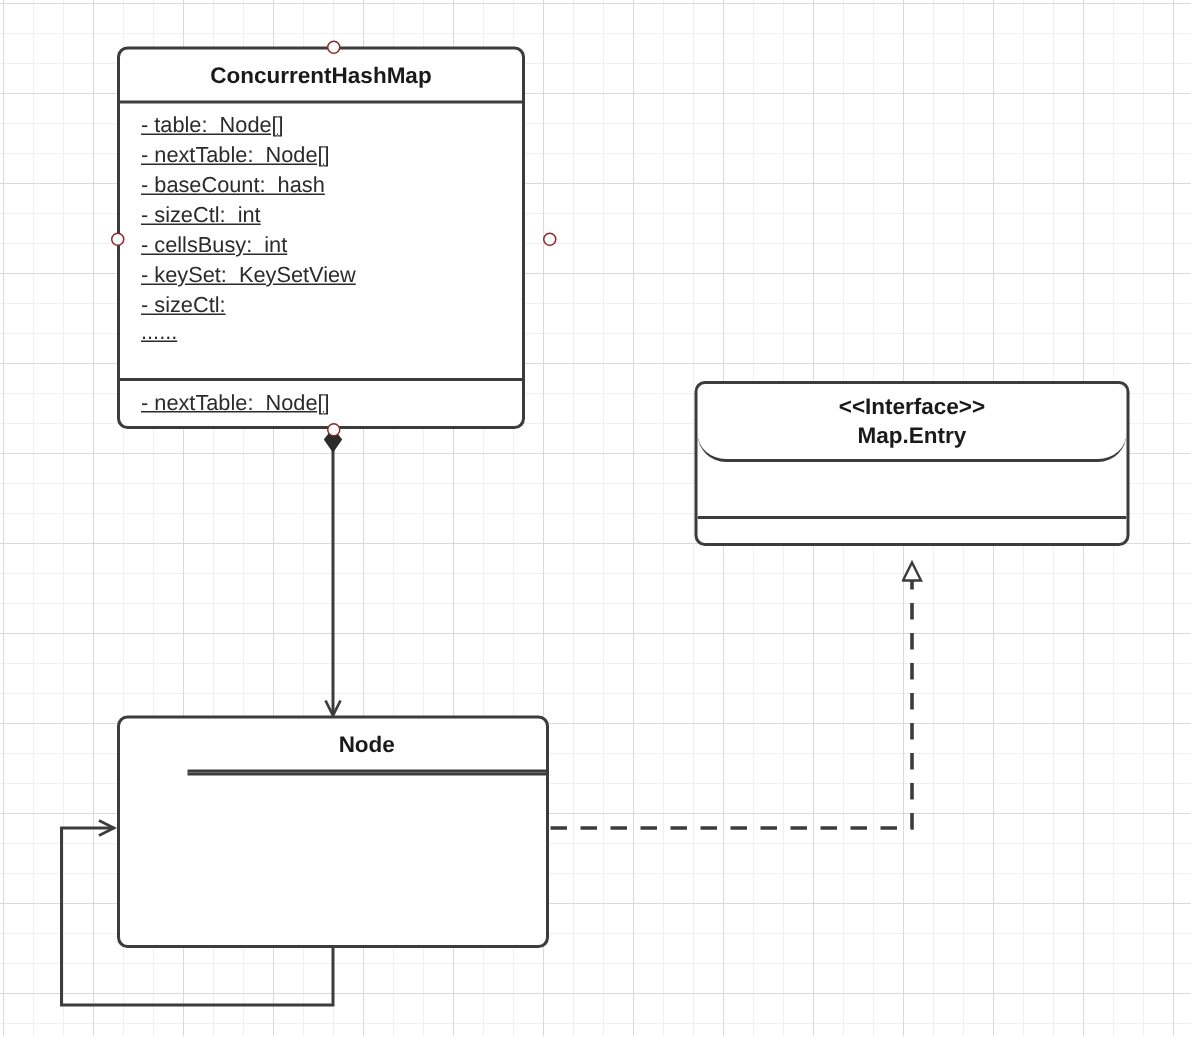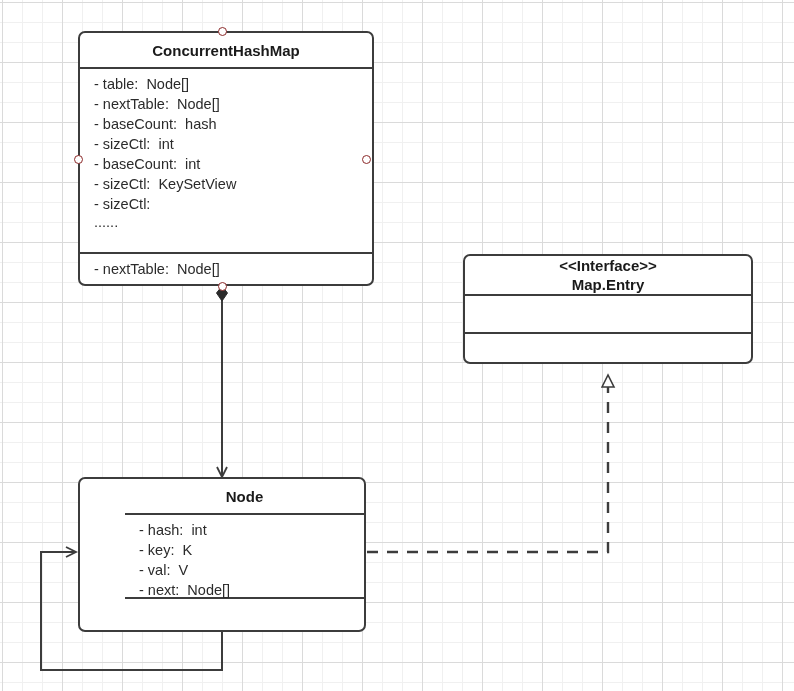--- a/index.html
+++ b/index.html
@@ -51,20 +51,21 @@
     padding: 5px 12px 5px 14px;
     color: #2b2b2b;
     font-size: 14.5px;
     line-height: 20px;
   }
   .uml-compartment.sep {
     border-top: 2px solid #3c3c3c;
   }
   .uml-attr {
     white-space: pre;
+    text-decoration: underline;
   }
   .uml-dots {
     font-size: 14.5px;
     line-height: 16px;
     letter-spacing: 0px;
   }
 
   
   .cp {
     position: absolute;
@@ -115,59 +116,53 @@
 
     <g>
       <path d="M 367,552 L 608,552 L 608,375" fill="none" stroke="#3c3c3c" stroke-width="2.4" stroke-dasharray="11,9" marker-end="url(#hollowTriangle)"></path>
     </g>
 
     <g>
       <path d="M 222,632 L 222,670 L 41,670 L 41,552 L 76,552" fill="none" stroke="#3c3c3c" stroke-width="2" marker-end="url(#openArrowRight)"></path>
     </g>
   </svg>
 
-  <div class="uml-class" style="left:78px; top:31px; width:296px; height:255px;">
+  <div class="uml-class" style="left:78px; top:31px; width:272px; height:255px;">
     <div class="uml-header" style="height:36px;">
       <span>ConcurrentHashMap</span>
     </div>
     <div class="uml-compartment" style="height:183px;">
       <div class="uml-attr">- table:  Node[]</div>
       <div class="uml-attr">- nextTable:  Node[]</div>
       <div class="uml-attr">- baseCount:  hash</div>
       <div class="uml-attr">- sizeCtl:  int</div>
-      <div class="uml-attr">- baseCount:  int</div>
-      <div class="uml-attr">- sizeCtl:  KeySetView</div>
+      <div class="uml-attr">- cellsBusy:  int</div>
+      <div class="uml-attr">- keySet:  KeySetView</div>
       <div class="uml-attr">- sizeCtl:</div>
       <div class="uml-attr uml-dots">......</div>
     </div>
     <div class="uml-compartment sep" style="height:32px;">
       <div class="uml-attr">- nextTable:  Node[]</div>
     </div>
   </div>
 
   <div class="cp" style="left:222px; top:31px;"></div>
   <div class="cp" style="left:78px;  top:159px;"></div>
   <div class="cp" style="left:366px; top:159px;"></div>
   <div class="cp" style="left:222px; top:286px;"></div>
 
   <div class="uml-class" style="left:463px; top:254px; width:290px; height:110px;">
-    <div class="uml-header" style="height:40px;">
+    <div class="uml-header" style="height:52px;border-radius:19px;">
       <span>&lt;&lt;Interface&gt;&gt;</span>
       <span>Map.Entry</span>
     </div>
     <div class="uml-compartment" style="height:36px;"></div>
     <div class="uml-compartment sep" style="height:30px;"></div>
   </div>
 
   <div class="uml-class" style="left:78px; top:477px; width:288px; height:155px;padding-left:45px;">
     <div class="uml-header" style="height:36px;">
       <span>Node</span>
     </div>
-    <div class="uml-compartment" style="height:82px;">
-      <div class="uml-attr">- hash:  int</div>
-      <div class="uml-attr">- key:  K</div>
-      <div class="uml-attr">- val:  V</div>
-      <div class="uml-attr">- next:  Node[]</div>
-    </div>
     <div class="uml-compartment sep" style="height:33px;"></div>
   </div>
 
 </div>
 
 </body></html>

